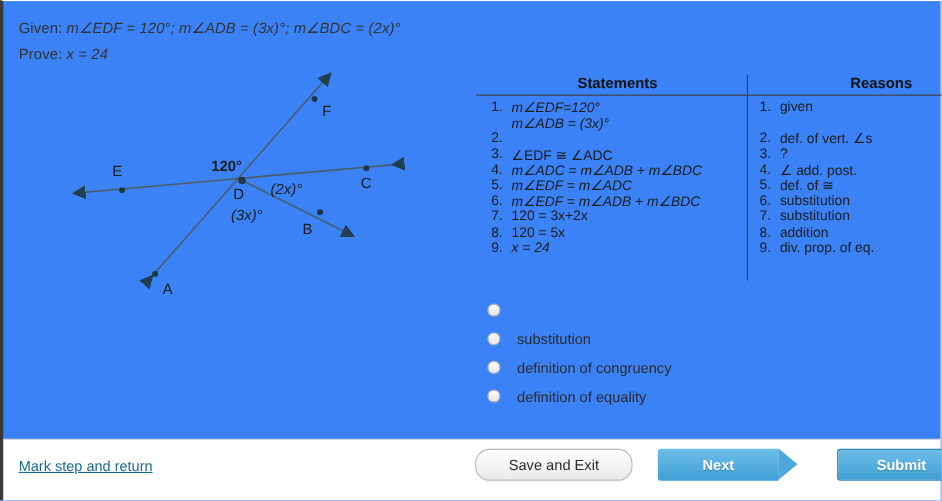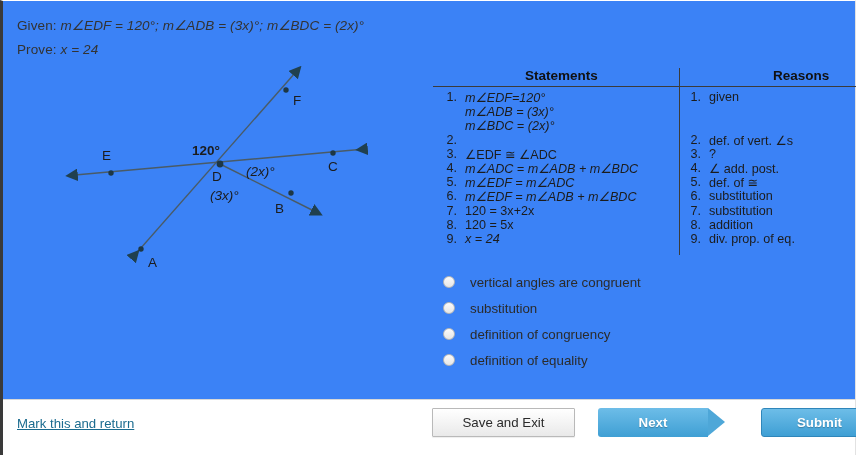--- a/index.html
+++ b/index.html
@@ -182,21 +182,21 @@
     display: flex;
     align-items: center;
     justify-content: center;
     cursor: pointer;
     user-select: none;
   }
   #btn-save {
     left: 429px;
     width: 143px;
     border: 1px solid #b9b9b9;
-    border-radius: 1px;
+    border-radius: 13px;
     background: linear-gradient(#ffffff, #e9e9e9);
     color: #2a2a2a;
     font-weight: normal;
     box-shadow: 0 1px 1px rgba(0,0,0,.07);
     text-align: center;
   }
   #btn-next {
     left: 595px;
     width: 110px;
     background: linear-gradient(#6dbde8, #3f9fd4);
@@ -304,26 +304,20 @@
             <span class="pnum r-num">1.</span>
             <span class="ptext r-text">given</span>
           </div>
           <div class="prow">
             <span class="pnum s-num"></span>
             <span class="ptext s-text mv">m∠ADB = (3x)°</span>
             <span class="pnum r-num"></span>
             <span class="ptext r-text"></span>
           </div>
           <div class="prow">
-            <span class="pnum s-num"></span>
-            <span class="ptext s-text mv">m∠BDC = (2x)°</span>
-            <span class="pnum r-num"></span>
-            <span class="ptext r-text"></span>
-          </div>
-          <div class="prow">
             <span class="pnum s-num">2.</span>
             <span class="pnum r-num">2.</span>
             <span class="ptext r-text">def. of vert. ∠s</span>
           </div>
           <div class="prow">
             <span class="pnum s-num">3.</span>
             <span class="ptext s-text">∠EDF ≅ ∠ADC</span>
             <span class="pnum r-num">3.</span>
             <span class="ptext r-text">?</span>
           </div>
@@ -362,40 +356,39 @@
             <span class="ptext s-text mv">x = 24</span>
             <span class="pnum r-num">9.</span>
             <span class="ptext r-text">div. prop. of eq.</span>
           </div>
         </div>
       </div>
 
       <div id="options">
         <div class="option-row">
           <span class="radio"></span>
-          <span class="option-label">vertical angles are congruent</span>
         </div>
         <div class="option-row">
           <span class="radio"></span>
           <span class="option-label">substitution</span>
         </div>
         <div class="option-row">
           <span class="radio"></span>
           <span class="option-label">definition of congruency</span>
         </div>
         <div class="option-row">
           <span class="radio"></span>
           <span class="option-label">definition of equality</span>
         </div>
       </div>
 
     </div>
   </div>
 
   <div id="footer">
-    <a id="mark-link">Mark this and return</a>
+    <a id="mark-link">Mark step and return</a>
     <div class="btn" id="btn-save">Save and Exit</div>
     <div class="btn" id="btn-next">Next</div>
     <div id="btn-next-arrow"></div>
     <div class="btn" id="btn-submit">Submit</div>
   </div>
 
 </div>
 
 </body></html>

